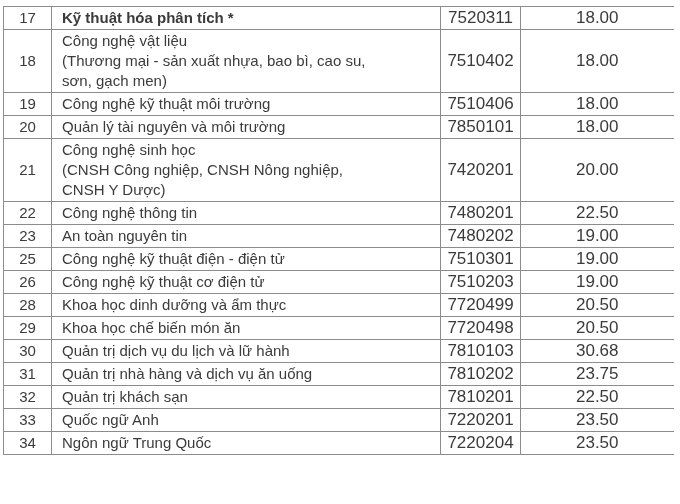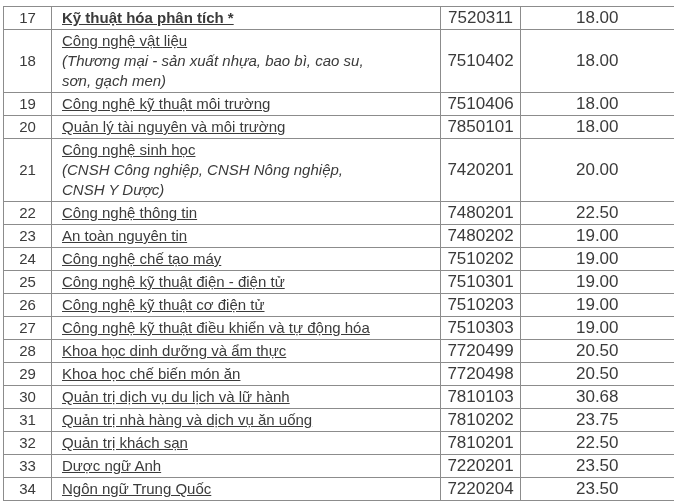--- a/index.html
+++ b/index.html
@@ -22,23 +22,23 @@
     padding:0;
     vertical-align:middle;
     overflow:hidden;
   }
   
   .score-table td.c-score{border-right:none;}
   tr.single{height:23px;}
   td.c-no{text-align:center;}
   td.c-name{text-align:left;padding:1px 10px;}
   td.c-code,td.c-score{text-align:center;font-size:17px;}
-  .nm{font-style:normal;text-decoration:underline;}
+  .nm{font-style:normal;}
   .bold{font-weight:bold;}
-  .nt{font-style:italic;}
+  .nt{}
 </style>
 </head>
 <body>
 
 <table class="score-table">
   <colgroup>
     <col style="width:48px">
       <col style="width:389px">
       <col style="width:80px">
       <col style="width:153px">
@@ -88,41 +88,29 @@
       <td class="c-code">7480201</td>
       <td class="c-score">22.50</td>
     </tr>
     <tr class="single">
       <td class="c-no">23</td>
       <td class="c-name"><span class="nm">An toàn nguyên tin</span></td>
       <td class="c-code">7480202</td>
       <td class="c-score">19.00</td>
     </tr>
     <tr class="single">
-      <td class="c-no">24</td>
-      <td class="c-name"><span class="nm">Công nghệ chế tạo máy</span></td>
-      <td class="c-code">7510202</td>
-      <td class="c-score">19.00</td>
-    </tr>
-    <tr class="single">
       <td class="c-no">25</td>
       <td class="c-name"><span class="nm">Công nghệ kỹ thuật điện - điện tử</span></td>
       <td class="c-code">7510301</td>
       <td class="c-score">19.00</td>
     </tr>
     <tr class="single">
       <td class="c-no">26</td>
       <td class="c-name"><span class="nm">Công nghệ kỹ thuật cơ điện tử</span></td>
       <td class="c-code">7510203</td>
-      <td class="c-score">19.00</td>
-    </tr>
-    <tr class="single">
-      <td class="c-no">27</td>
-      <td class="c-name"><span class="nm">Công nghệ kỹ thuật điều khiển và tự động hóa</span></td>
-      <td class="c-code">7510303</td>
       <td class="c-score">19.00</td>
     </tr>
     <tr class="single">
       <td class="c-no">28</td>
       <td class="c-name"><span class="nm">Khoa học dinh dưỡng và ẩm thực</span></td>
       <td class="c-code">7720499</td>
       <td class="c-score">20.50</td>
     </tr>
     <tr class="single">
       <td class="c-no">29</td>
@@ -143,21 +131,21 @@
       <td class="c-score">23.75</td>
     </tr>
     <tr class="single">
       <td class="c-no">32</td>
       <td class="c-name"><span class="nm">Quản trị khách sạn</span></td>
       <td class="c-code">7810201</td>
       <td class="c-score">22.50</td>
     </tr>
     <tr class="single">
       <td class="c-no">33</td>
-      <td class="c-name"><span class="nm">Dược ngữ Anh</span></td>
+      <td class="c-name"><span class="nm">Quốc ngữ Anh</span></td>
       <td class="c-code">7220201</td>
       <td class="c-score">23.50</td>
     </tr>
     <tr class="single">
       <td class="c-no">34</td>
       <td class="c-name"><span class="nm">Ngôn ngữ Trung Quốc</span></td>
       <td class="c-code">7220204</td>
       <td class="c-score">23.50</td>
     </tr>
   </tbody>

